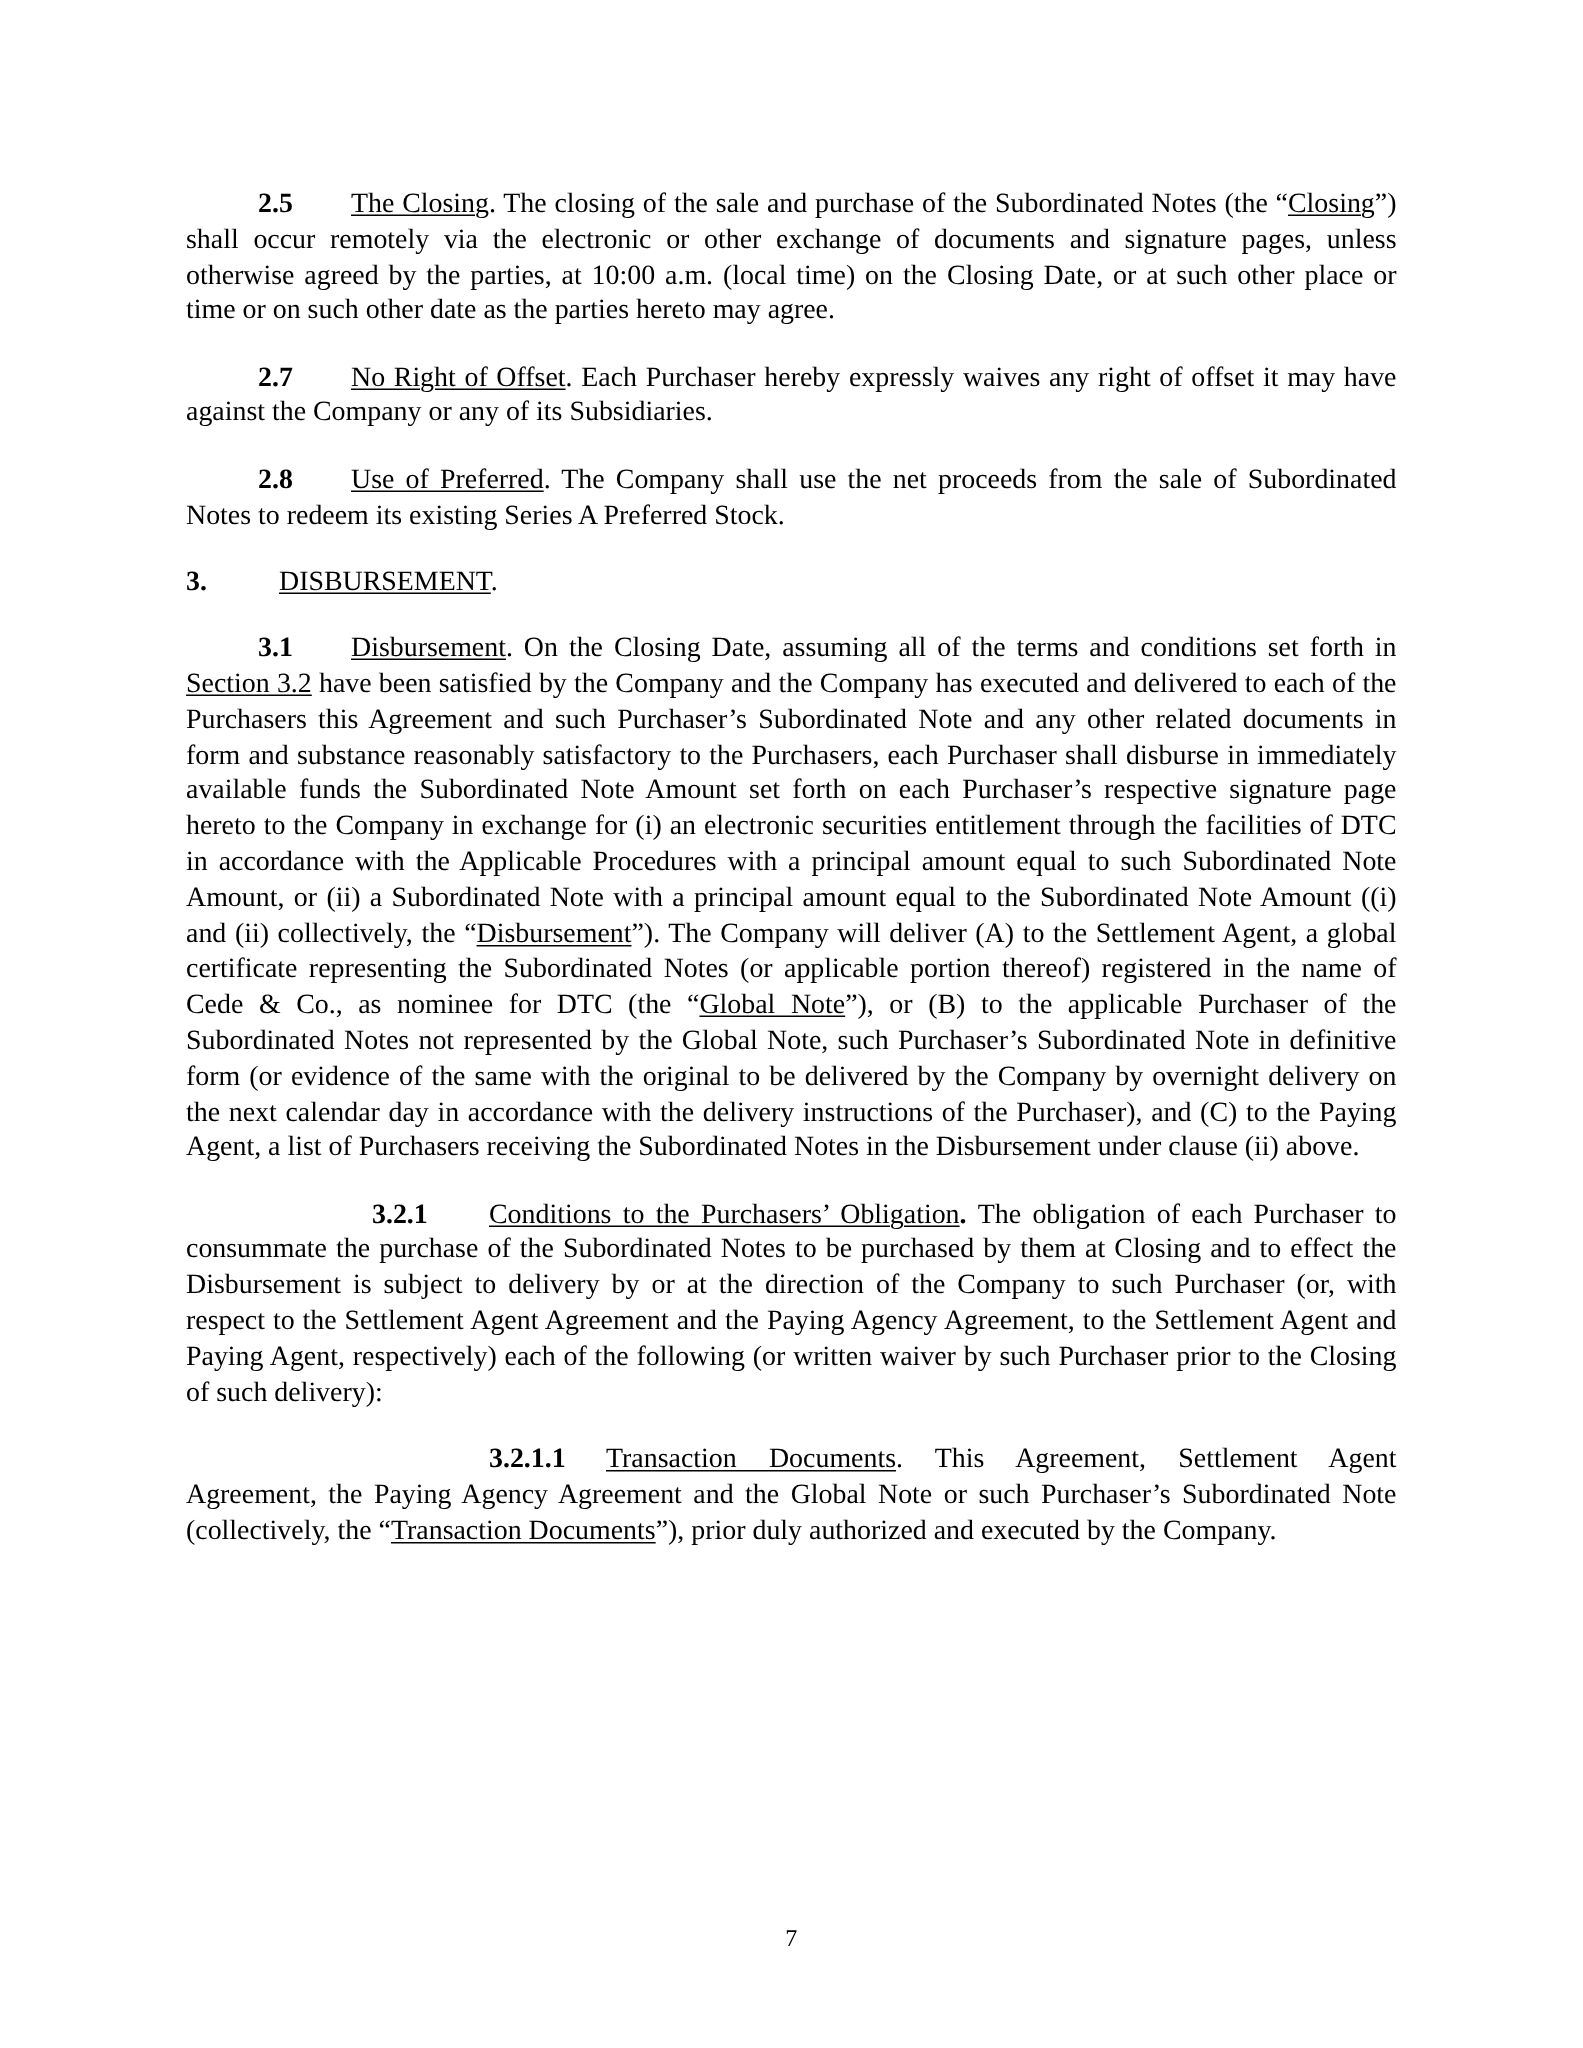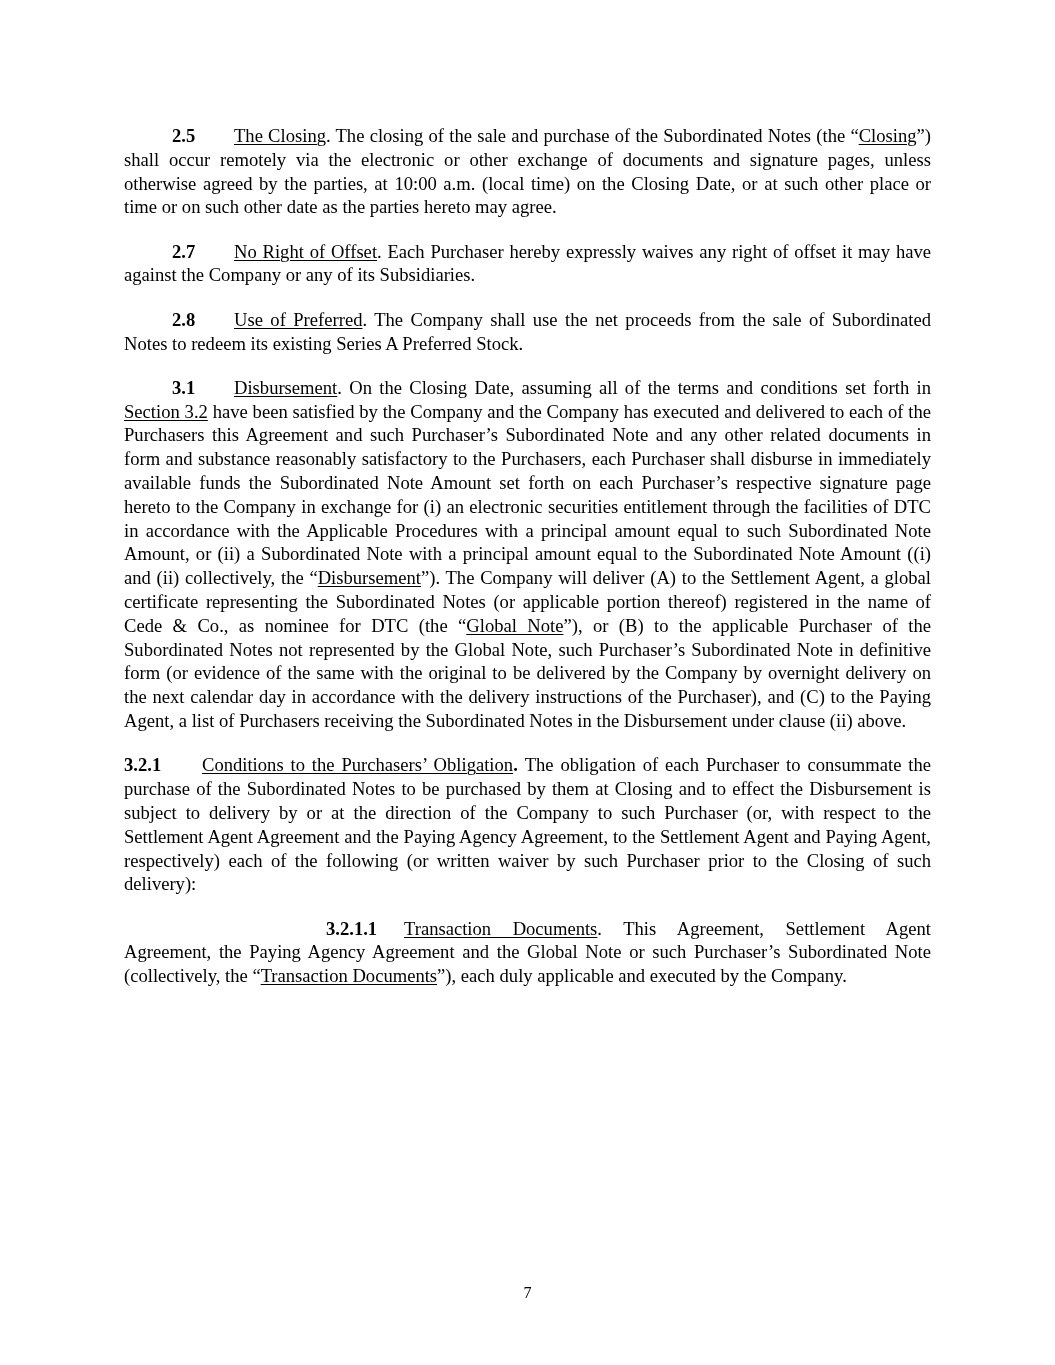--- a/index.html
+++ b/index.html
@@ -11,21 +11,21 @@
   .page {
     position: absolute; left: 124px; top: 124px; width: 807px;
     font-size: 18.6px; line-height: 23.8px;
   }
   .para { margin: 0 0 20.5px 0; text-align: justify; }
   .num { font-weight: bold; display: inline-block; }
   .h { font-weight: normal; text-decoration: underline; text-decoration-thickness: 1px; text-underline-offset: 2px; }
   .u { text-decoration: underline; text-decoration-thickness: 1px; text-underline-offset: 2px; }
   .ind1 .num { margin-left: 48px; width: 62px; }
   .ind0 .num { width: 62px; }
-  .ind2 .num { width: 78px; }
+  .ind2 .num { margin-left: 124px; width: 78px; }
   .ind3 .num { margin-left: 202px; width: 78px; }
   .footer {
     position: absolute; top: 1284px; left: 0; width: 1055px; text-align: center;
     font-size: 16px; font-family: "Liberation Serif", serif;
   }
 </style>
 </head>
 <body>
 
 <div class="page">
@@ -36,29 +36,32 @@
 
 
   <p class="para ind1">
     <span class="num">2.7</span><span class="h">No Right of Offset</span><span>.  Each Purchaser hereby expressly waives any right of offset it may have against the Company or any of its Subsidiaries.</span>
   </p>
 
   <p class="para ind1">
     <span class="num">2.8</span><span class="h">Use of Preferred</span><span>.  The Company shall use the net proceeds from the sale of Subordinated Notes to redeem its existing Series A Preferred Stock.</span>
   </p>
 
+  <p class="para ind0">
+    <span class="num">3.</span><span class="h">DISBURSEMENT</span><span>.</span>
+  </p>
 
   <p class="para ind1">
     <span class="num">3.1</span><span class="h">Disbursement</span><span>.  On the Closing Date, assuming all of the terms and conditions set forth in </span><span class="u">Section 3.2</span><span> have been satisfied by the Company and the Company has executed and delivered to each of the Purchasers this Agreement and such Purchaser’s Subordinated Note and any other related documents in form and substance reasonably satisfactory to the Purchasers, each Purchaser shall disburse in immediately available funds the Subordinated Note Amount set forth on each Purchaser’s respective signature page hereto to the Company in exchange for (i) an electronic securities entitlement through the facilities of DTC in accordance with the Applicable Procedures with a principal amount equal to such Subordinated Note Amount, or (ii) a Subordinated Note with a principal amount equal to the Subordinated Note Amount ((i) and (ii) collectively, the “</span><span class="u">Disbursement</span><span>”).  The Company will deliver (A) to the Settlement Agent, a global certificate representing the Subordinated Notes (or applicable portion thereof) registered in the name of Cede &amp; Co., as nominee for DTC (the “</span><span class="u">Global Note</span><span>”), or (B) to the applicable Purchaser of the Subordinated Notes not represented by the Global Note, such Purchaser’s Subordinated Note in definitive form (or evidence of the same with the original to be delivered by the Company by overnight delivery on the next calendar day in accordance with the delivery instructions of the Purchaser), and (C) to the Paying Agent, a list of Purchasers receiving the Subordinated Notes in the Disbursement under clause (ii) above.</span>
   </p>
 
 
   <p class="para ind2">
     <span class="num">3.2.1</span><span class="h">Conditions to the Purchasers’ Obligation</span><b>. </b><span>The obligation of each Purchaser to consummate the purchase of the Subordinated Notes to be purchased by them at Closing and to effect the Disbursement is subject to delivery by or at the direction of the Company to such Purchaser (or, with respect to the Settlement Agent Agreement and the Paying Agency Agreement, to the Settlement Agent and Paying Agent, respectively) each of the following (or written waiver by such Purchaser prior to the Closing of such delivery):</span>
   </p>
 
   <p class="para ind3">
-    <span class="num">3.2.1.1</span><span class="h">Transaction Documents</span><span>.  This Agreement, Settlement Agent Agreement, the Paying Agency Agreement and the Global Note or such Purchaser’s Subordinated Note (collectively, the “</span><span class="u">Transaction Documents</span><span>”), each duly applicable and executed by the Company.</span>
+    <span class="num">3.2.1.1</span><span class="h">Transaction Documents</span><span>.  This Agreement, Settlement Agent Agreement, the Paying Agency Agreement and the Global Note or such Purchaser’s Subordinated Note (collectively, the “</span><span class="u">Transaction Documents</span><span>”), prior duly authorized and executed by the Company.</span>
   </p>
 
 </div>
 
 <div class="footer">7</div>
 
 </body></html>

